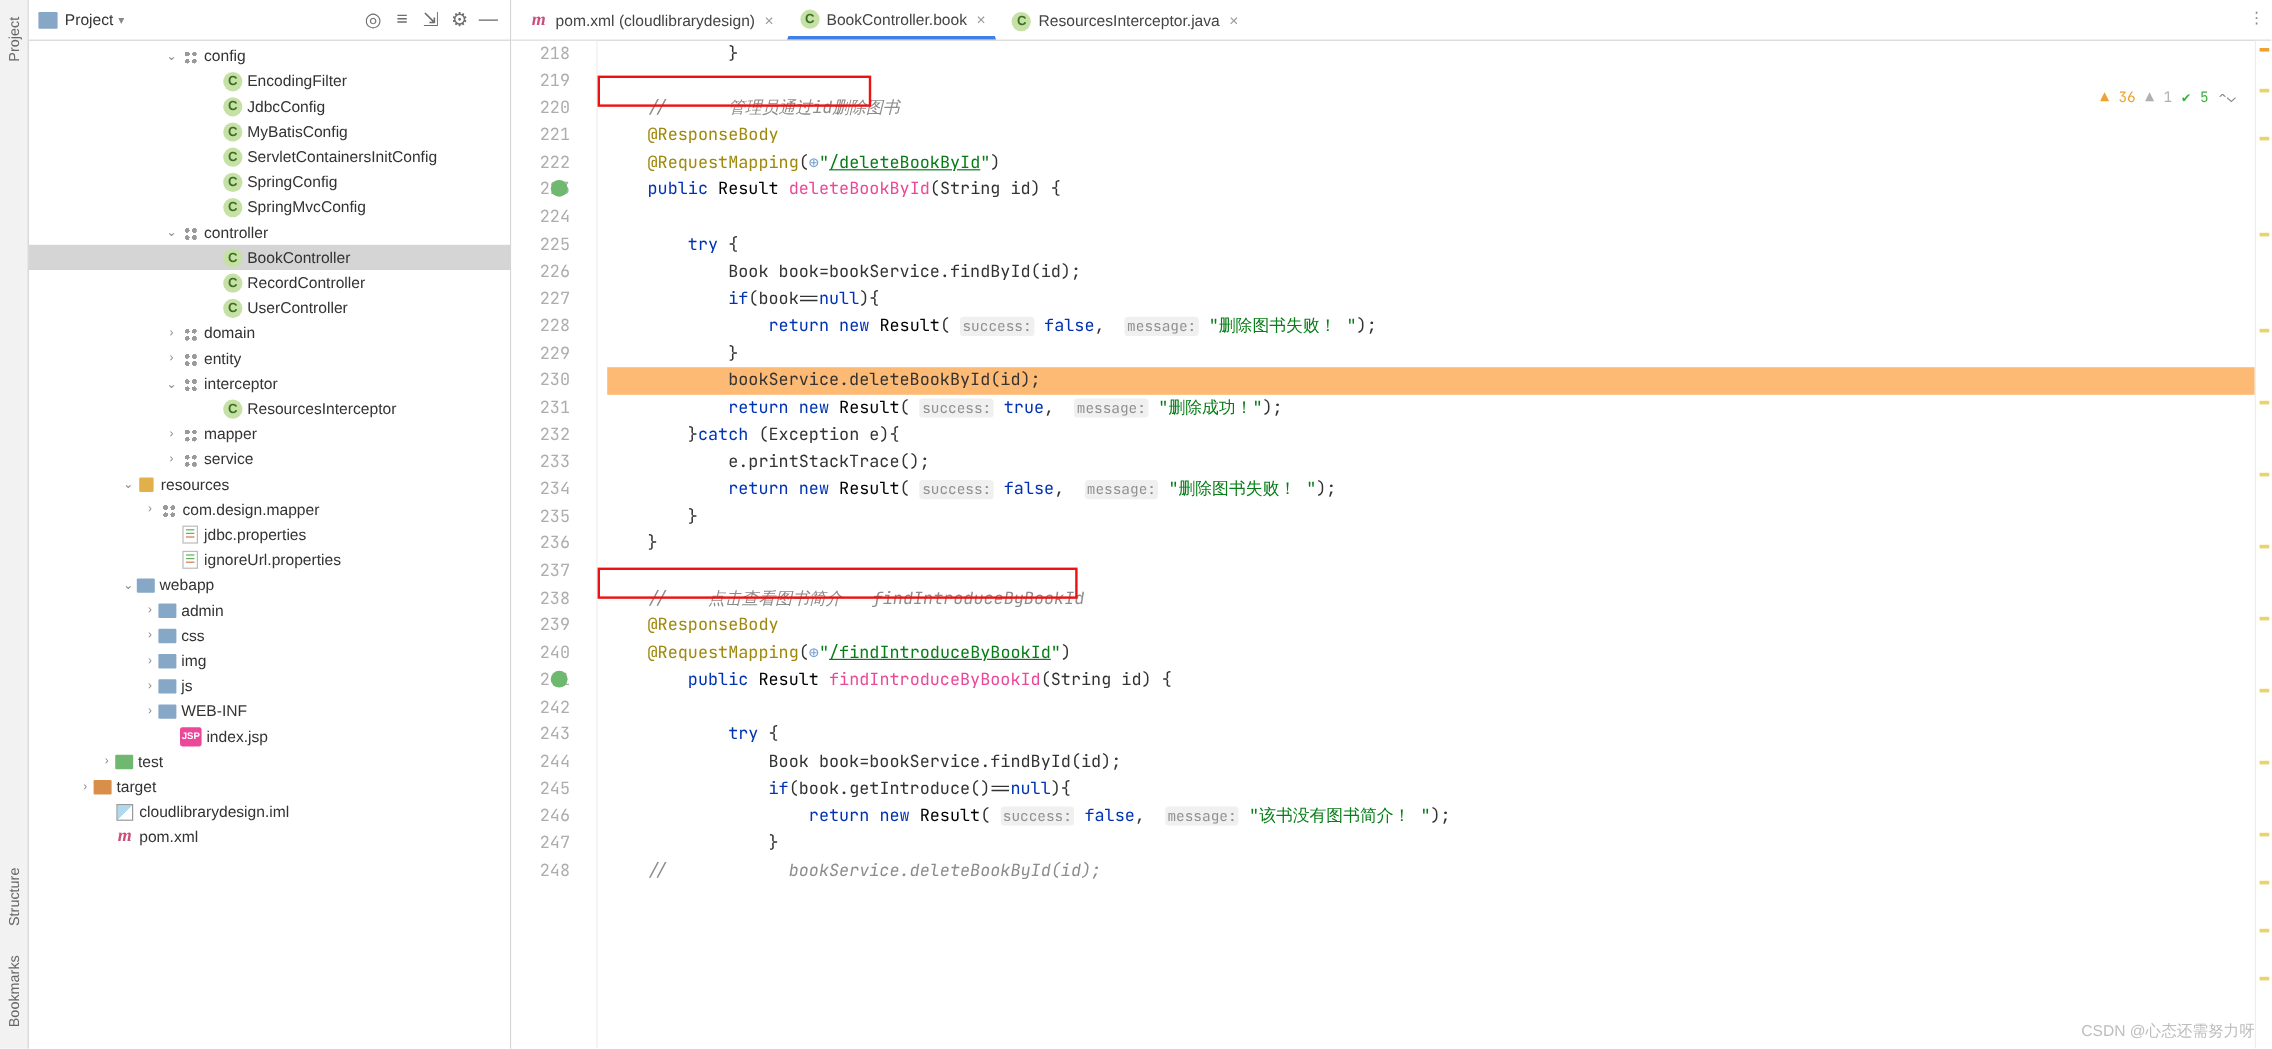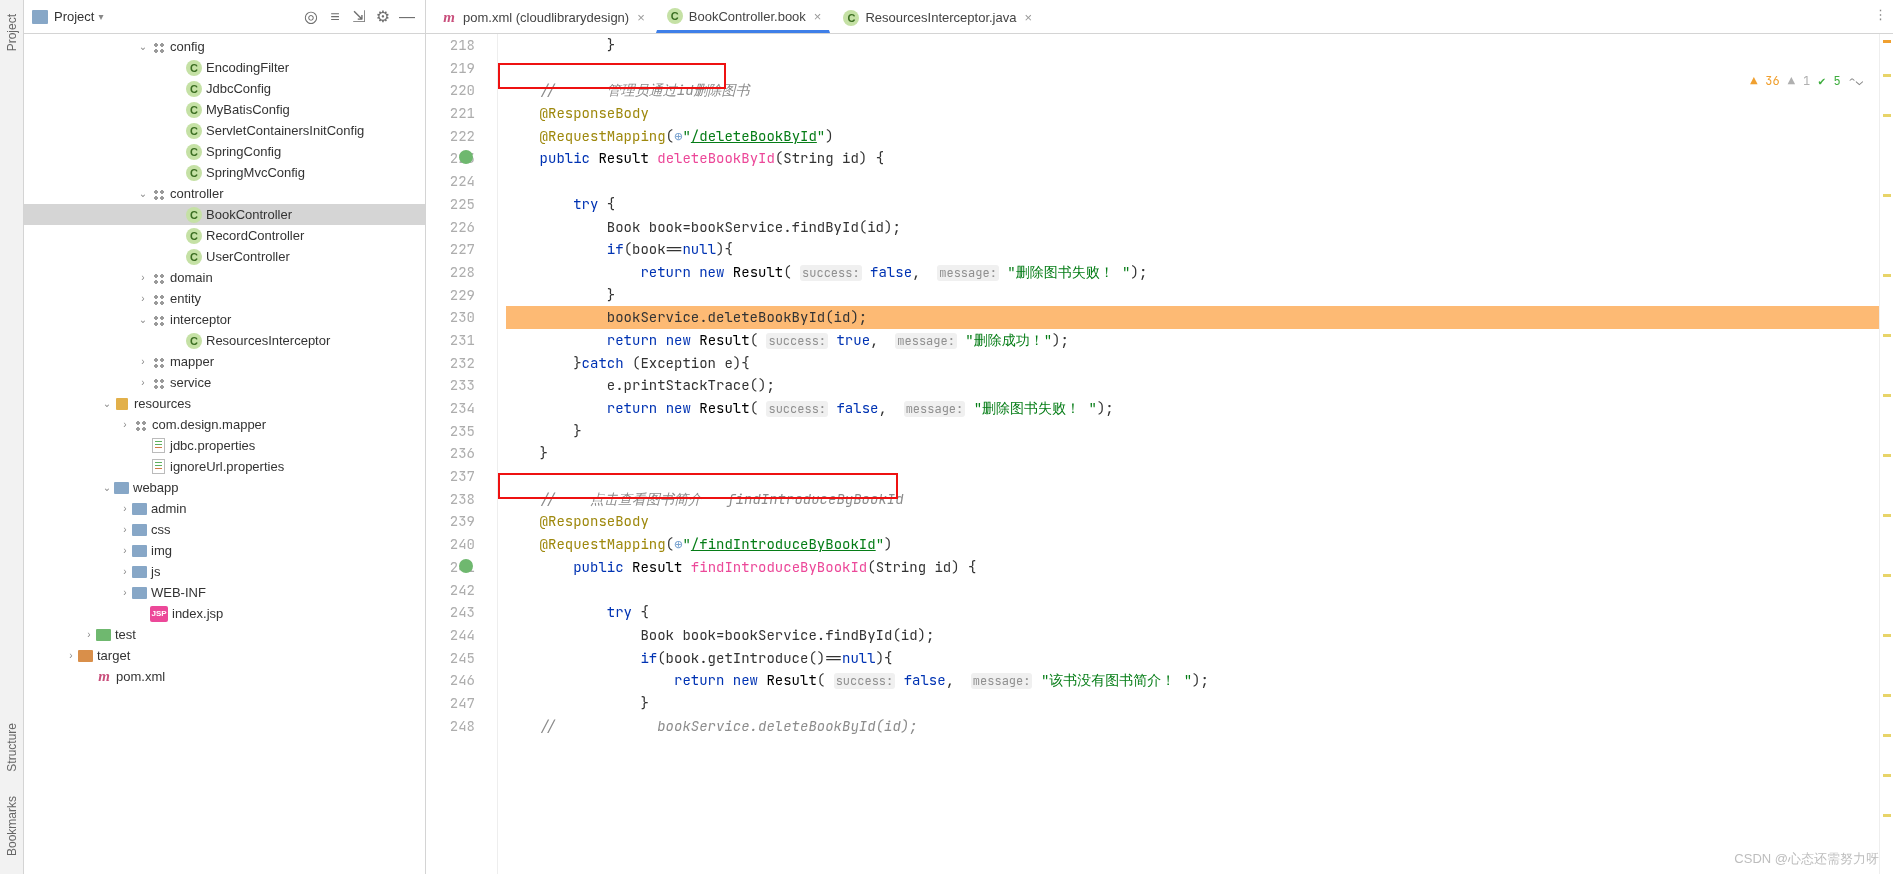--- a/index.html
+++ b/index.html
@@ -235,20 +235,25 @@
           <span class="ticon dir-test"></span>
           <span class="tname">test</span>
         </div>
         <div class="tree-row" style="padding-left: 40px;">
           <span class="twisty">›</span>
           <span class="ticon dir-target"></span>
           <span class="tname">target</span>
         </div>
         <div class="tree-row" style="padding-left: 58px;">
           <span class="twisty"></span>
+          <span class="ticon iml"></span>
+          <span class="tname">cloudlibrarydesign.iml</span>
+        </div>
+        <div class="tree-row" style="padding-left: 58px;">
+          <span class="twisty"></span>
           <span class="ticon mvn">m</span>
           <span class="tname">pom.xml</span>
         </div>
       </div>
   </div>
 
   <div class="editor-area">
     <div class="tabbar" id="tabbar">
       <div class="tab">
           <span class="ticon mvn">m</span>

